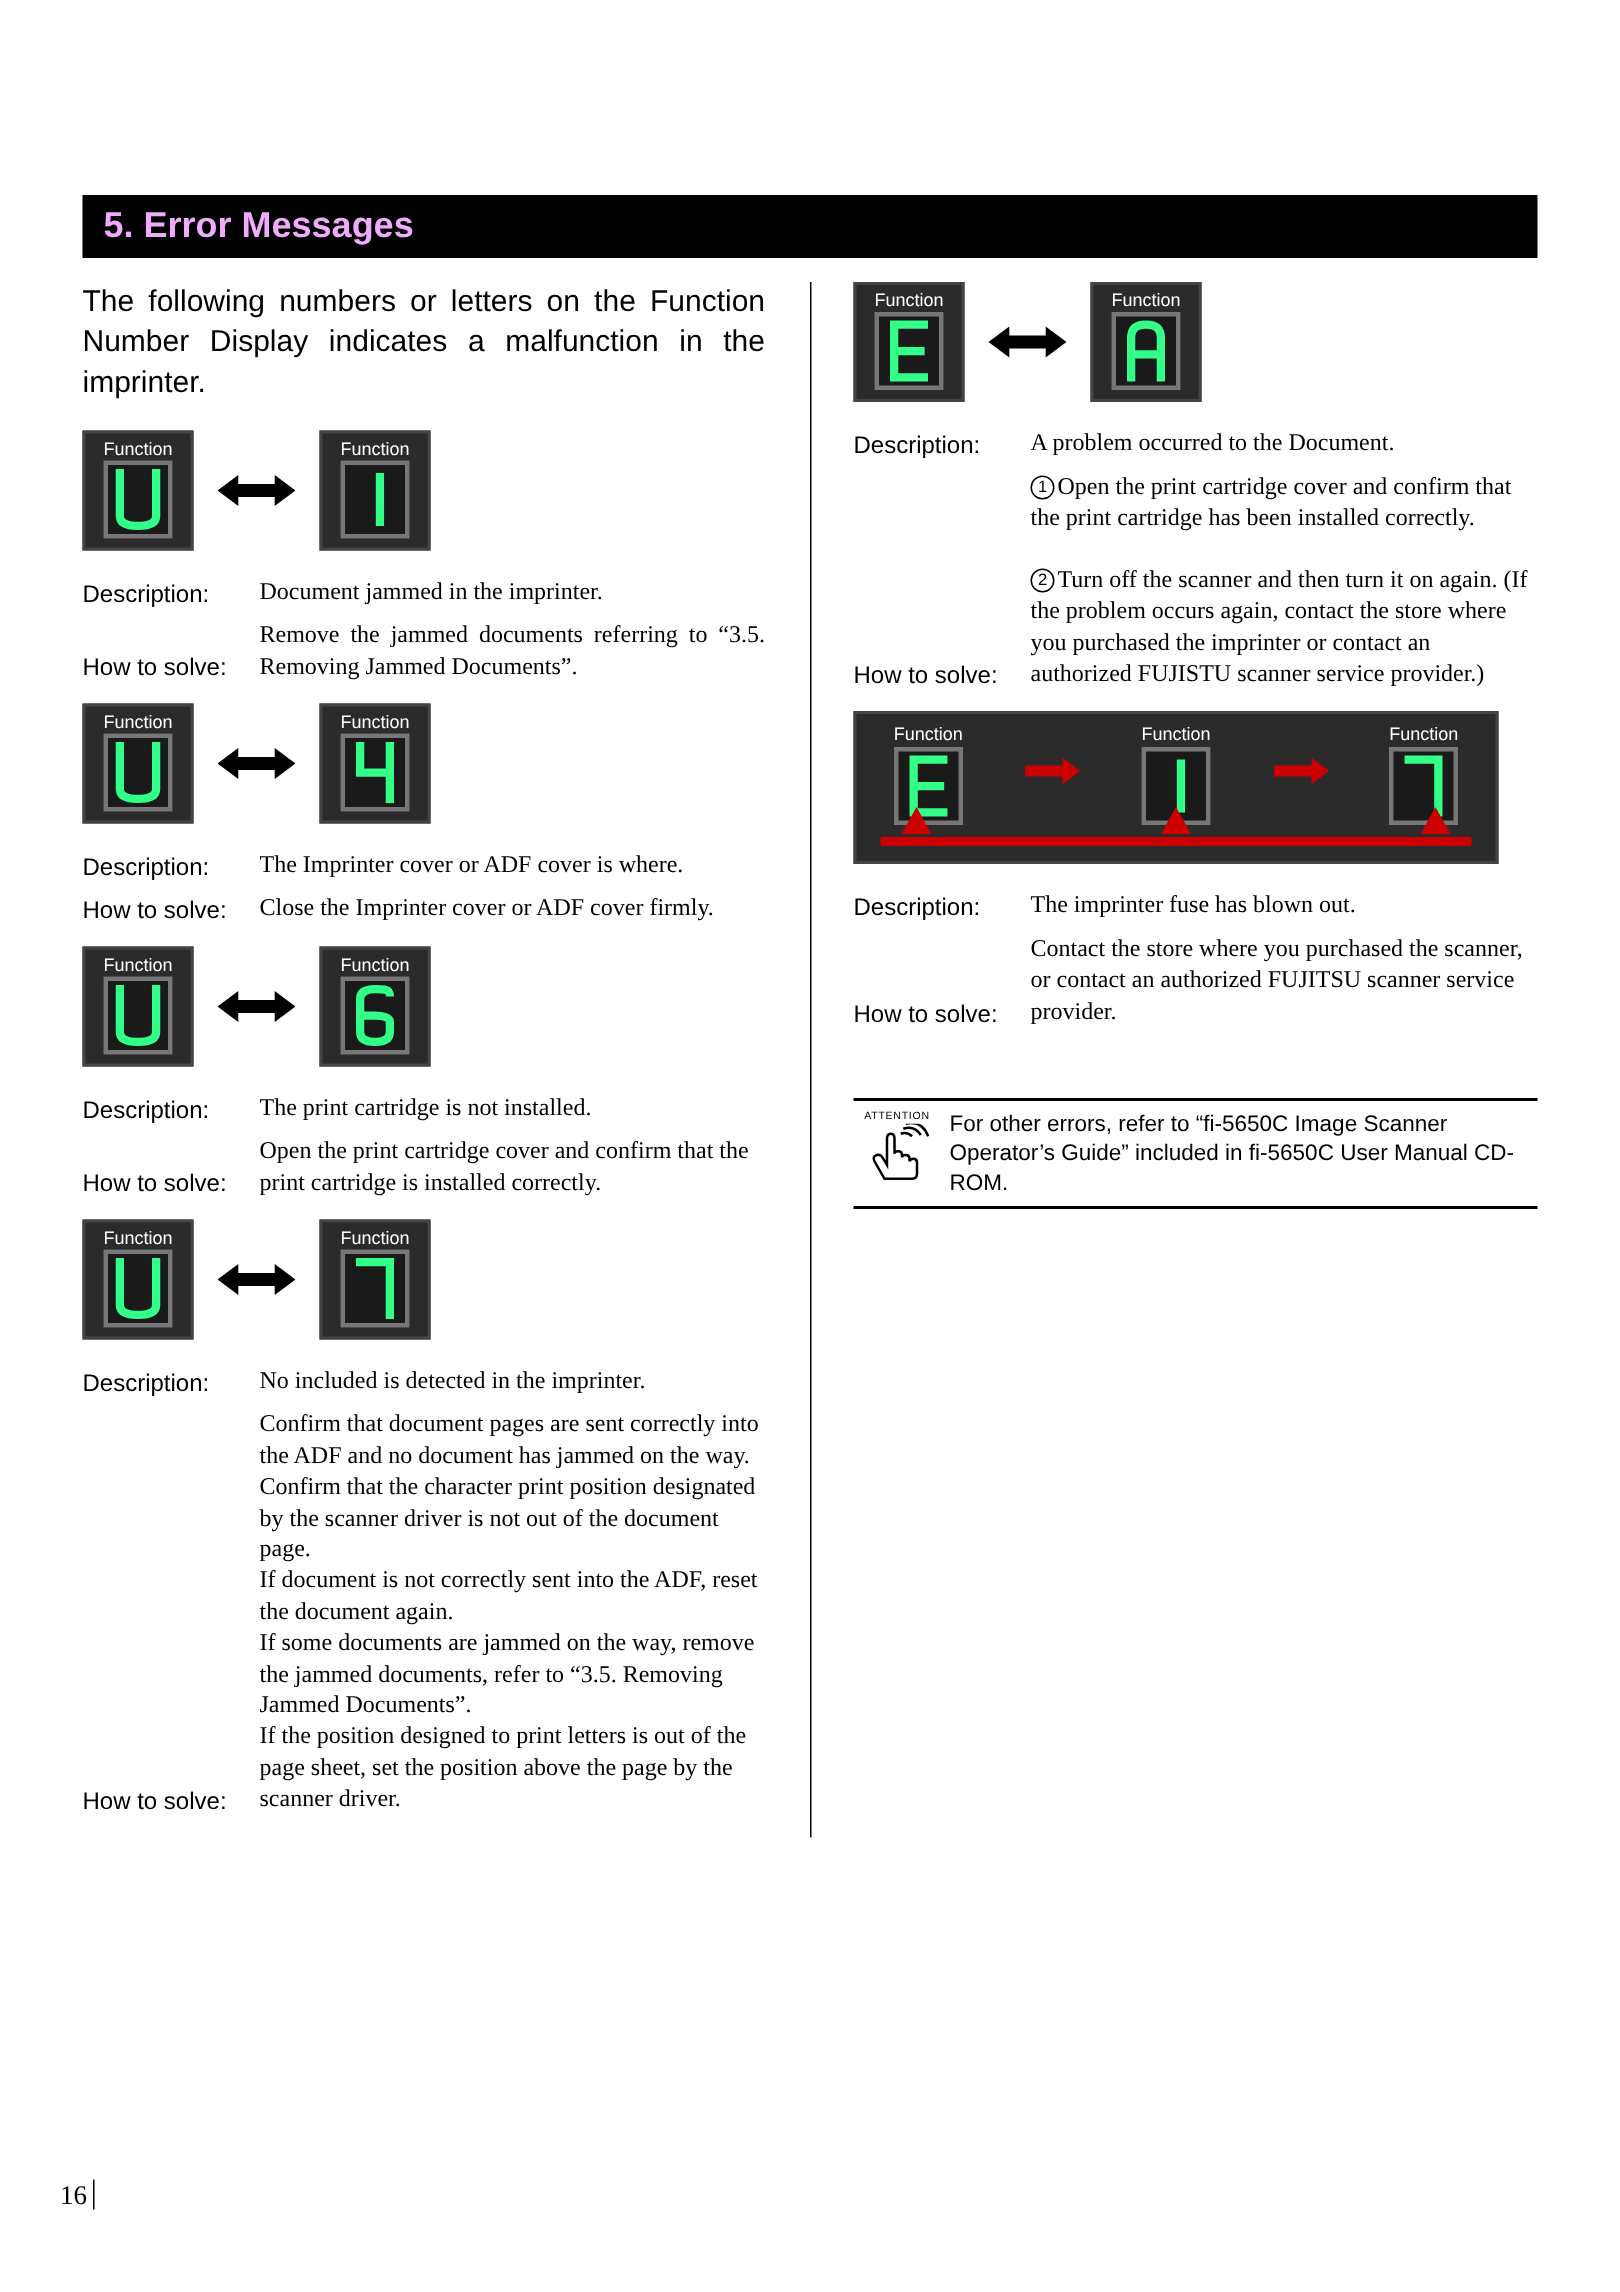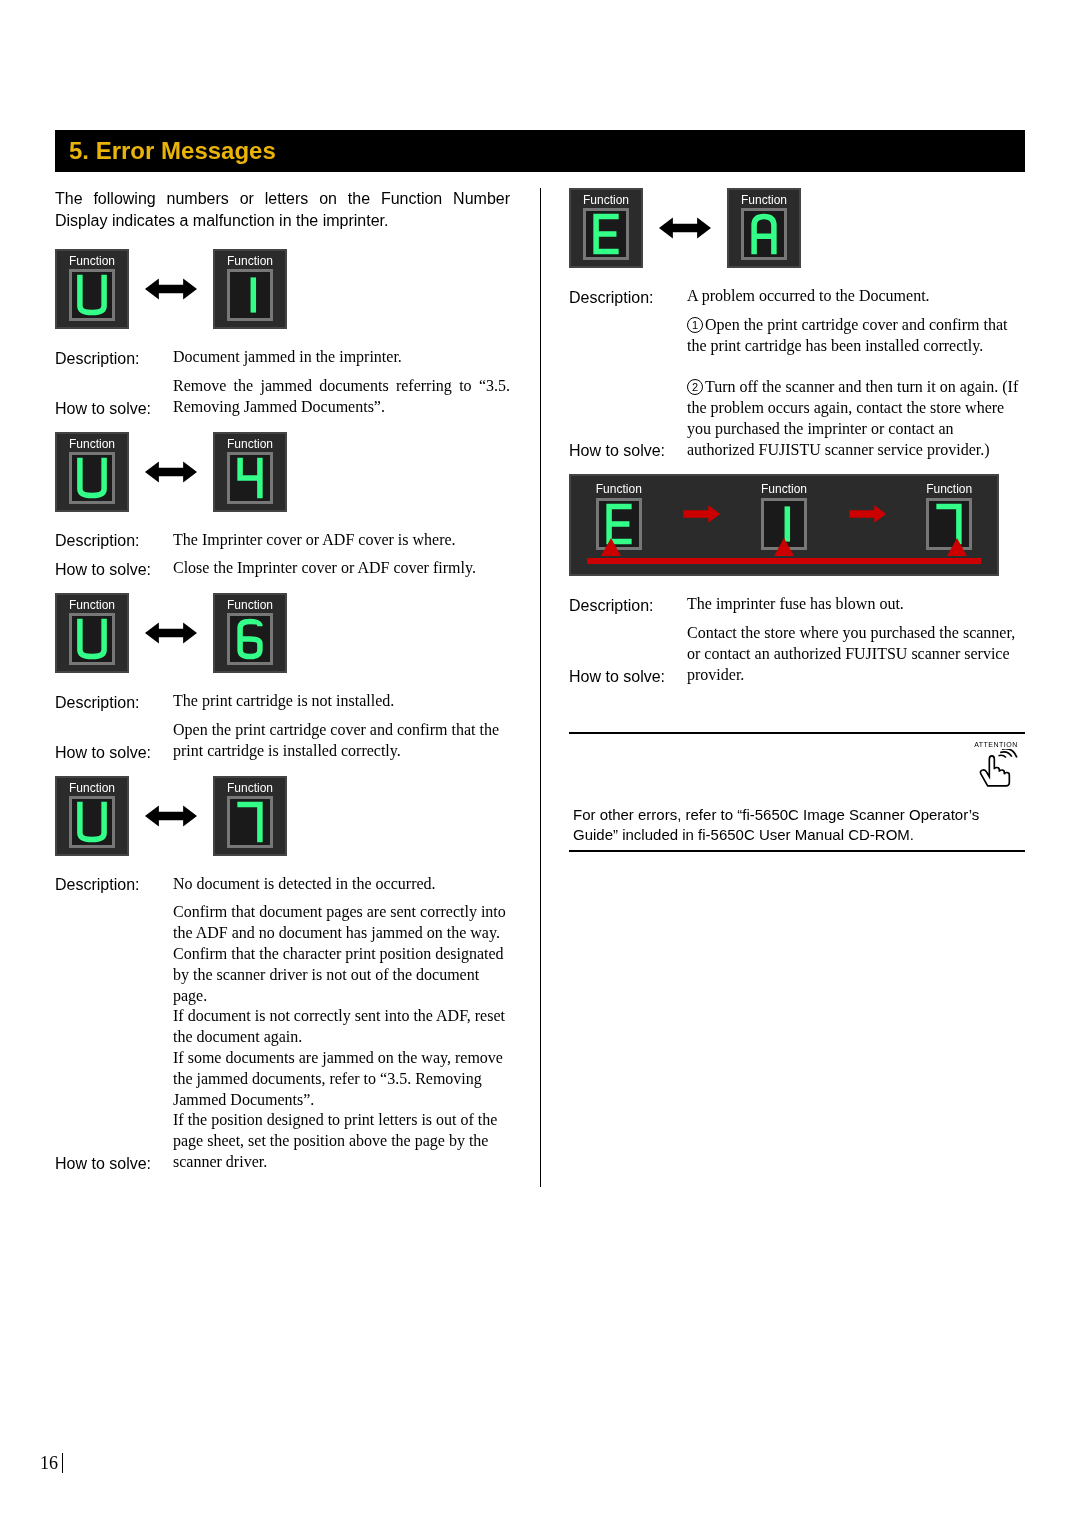--- a/index.html
+++ b/index.html
@@ -10,21 +10,21 @@
     background: #fff;
     font-family: "Times New Roman", Times, serif;
     color: #000;
     position: relative;
   }
   .page {
     padding: 130px 55px 0 55px;
   }
   .section-header {
     background: #000;
-    color: #eab308;
+    color: #f0abfc;
     font-family: Arial, Helvetica, sans-serif;
     font-weight: bold;
     font-size: 24px;
     padding: 7px 14px;
     margin-bottom: 16px;
   }
   .columns {
     display: flex;
     gap: 0;
   }
@@ -32,21 +32,21 @@
     width: 50%;
     padding-right: 30px;
   }
   .col.right {
     border-left: 1.5px solid #000;
     padding-left: 28px;
     padding-right: 0;
   }
   .intro {
     font-family: Arial, Helvetica, sans-serif;
-    font-size: 16px;
+    font-size: 20px;
     text-align: justify;
     line-height: 1.35;
     margin-bottom: 18px;
   }
   
   .panel-row {
     display: flex;
     align-items: center;
     gap: 8px;
     margin-bottom: 18px;
@@ -164,26 +164,25 @@
     border-right:10px solid transparent;
     border-bottom:18px solid #c00;
   }
   
   .attn {
     border-top: 2.5px solid #000;
     border-bottom: 2.5px solid #000;
     padding: 6px 4px;
     display: flex;
     gap: 10px;
-    align-items: flex-end;
+    align-items: flex-start;
     font-family: Arial, Helvetica, sans-serif;
     font-size: 15px;
     line-height: 1.3;
     margin-top: 46px;
-    flex-direction: column;
   }
   .attn .icon { flex-shrink:0; }
   .page-num {
     position: absolute;
     left: 40px;
     bottom: 54px;
     font-family: "Times New Roman", Times, serif;
     font-size: 18px;
   }
 </style>
@@ -358,21 +357,21 @@
           <div class="seg">
               <svg>
                 <use href="#d-7"></use>
               </svg>
             </div>
         </div>
       </div>
       <div class="entry">
         <div class="entry-row">
           <div class="entry-label">Description:</div>
-          <div class="entry-value narrow-just">No document is detected in the occurred.</div>
+          <div class="entry-value narrow-just">No included is detected in the imprinter.</div>
         </div>
         <div class="entry-row">
           <div class="entry-label">How to solve:</div>
           <div class="entry-value narrow-just" style="white-space:pre-line">Confirm that document pages are sent correctly into the ADF and no document has jammed on the way.
 Confirm that the character print position designated by the scanner driver is not out of the document page.
 If document is not correctly sent into the ADF, reset the document again.
 If some documents are jammed on the way, remove the jammed documents, refer to “3.5. Removing Jammed Documents”.
 If the position designed to print letters is out of the page sheet, set the position above the page by the scanner driver.</div>
         </div>
       </div>

